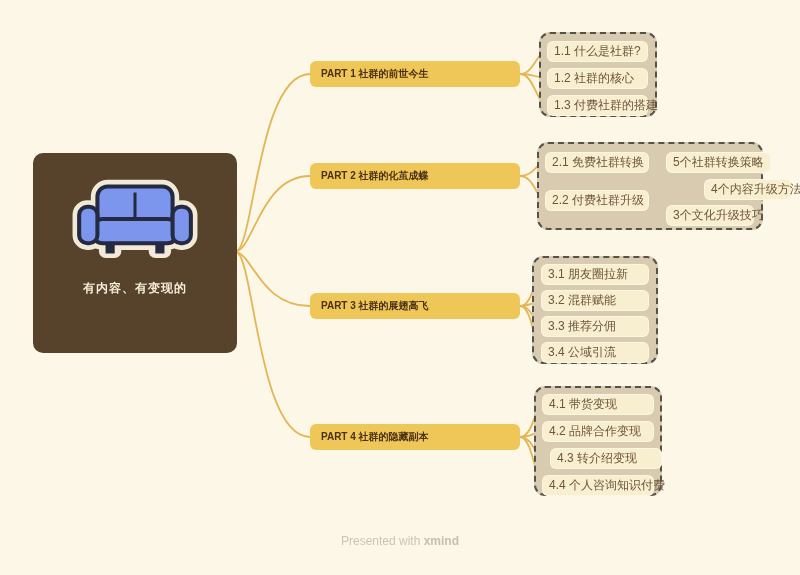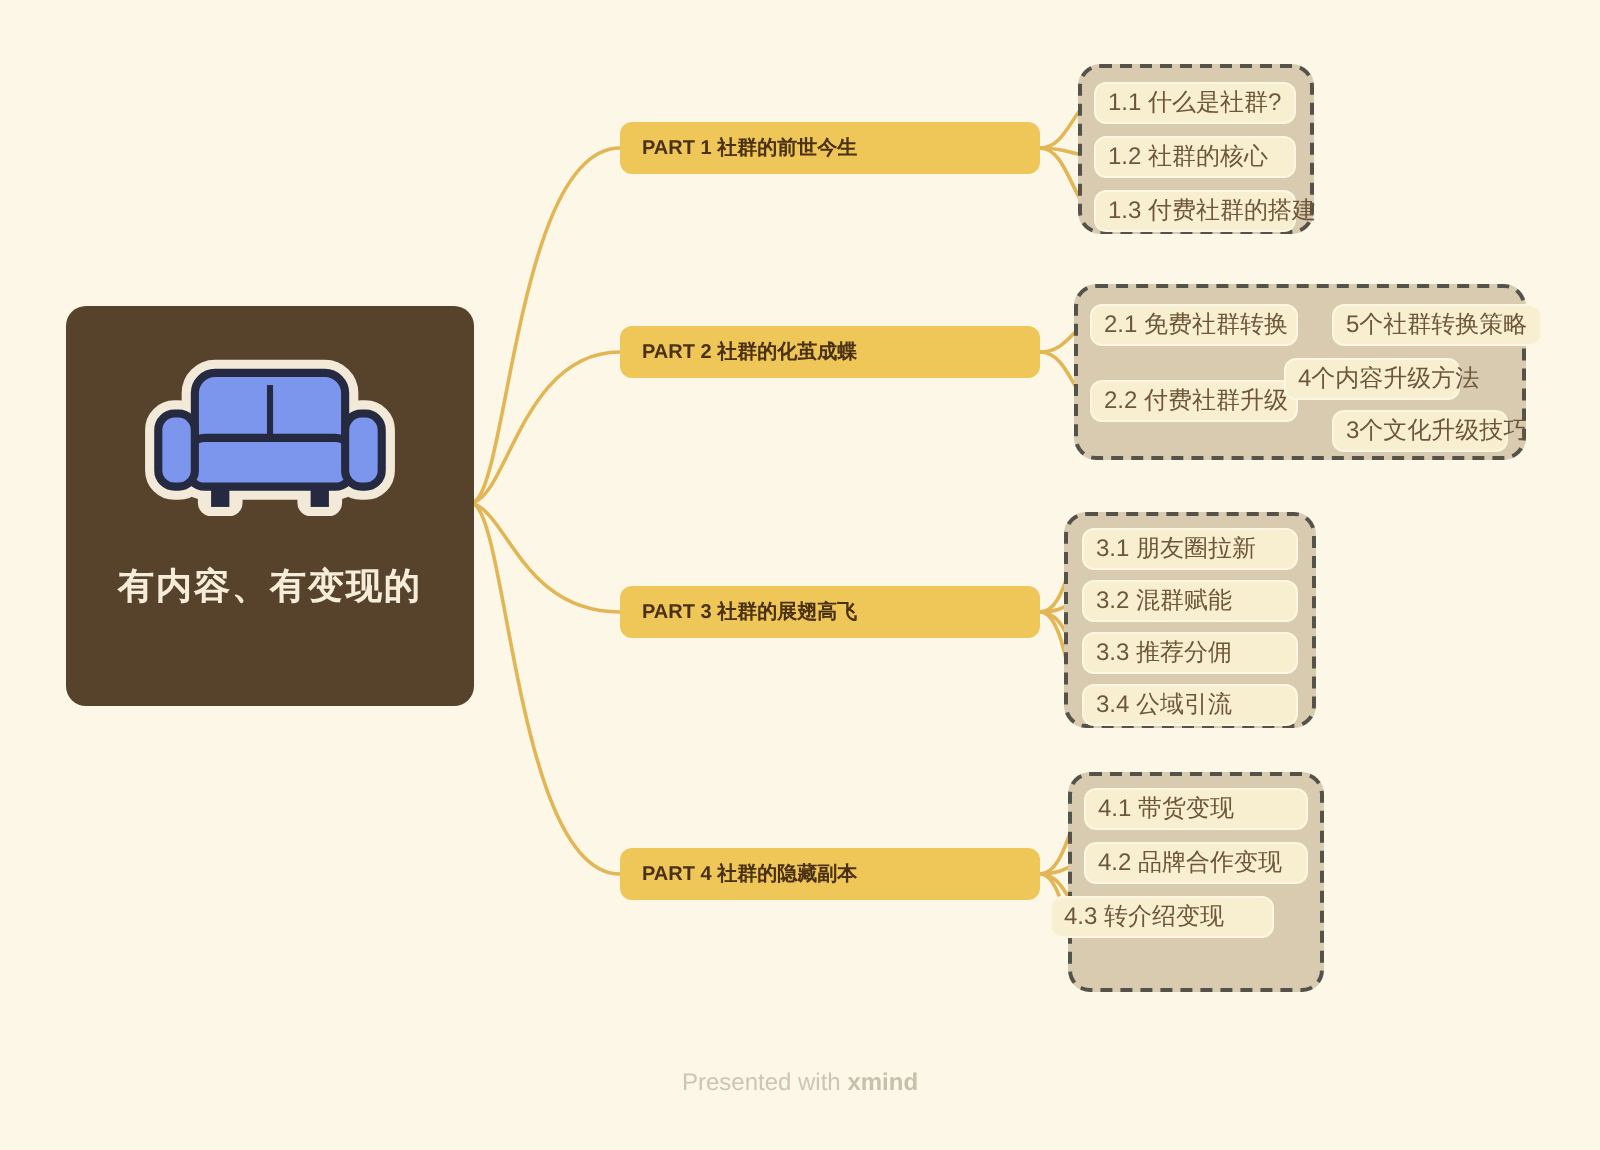--- a/index.html
+++ b/index.html
@@ -19,21 +19,21 @@
   }
   .root{
     position:absolute;left:33px;top:153px;width:204px;height:200px;
     background:#57422B;border-radius:10px;
     display:flex;flex-direction:column;align-items:center;
     box-sizing:border-box;padding-top:22px;
   }
   .sofa{width:130px;height:96px;flex:0 0 auto;}
   .root-title{
     margin-top:8px;text-align:center;
-    color:#F5ECD9;font-weight:bold;font-size:18px;line-height:1.62;
+    color:#F5ECD9;font-weight:bold;font-size:12px;line-height:1.62;
     letter-spacing:1px;
   }
   .branch{
     position:absolute;left:310px;width:210px;height:26px;
     background:#EFC658;border-radius:6px;
     display:flex;align-items:center;box-sizing:border-box;padding-left:11px;
     color:#4A3113;font-weight:bold;font-size:10px;white-space:nowrap;
   }
   .group{
     position:absolute;
@@ -122,27 +122,28 @@
   <div class="group" style="left:532px;top:256px;width:126px;height:108px"></div>
   <div class="group" style="left:534px;top:386px;width:128px;height:110px"></div>
 
   <div class="leaf" style="left:547px;top:41px;width:101px">1.1 什么是社群?</div>
   <div class="leaf" style="left:547px;top:68px;width:101px">1.2 社群的核心</div>
   <div class="leaf" style="left:547px;top:95px;width:101px">1.3 付费社群的搭建</div>
 
   <div class="leaf" style="left:545px;top:152px;width:104px">2.1 免费社群转换</div>
   <div class="leaf" style="left:666px;top:152px;width:105px">5个社群转换策略</div>
   <div class="leaf" style="left:545px;top:190px;width:104px">2.2 付费社群升级</div>
-  <div class="leaf" style="left:642px;top:179px;width:88px">4个内容升级方法</div>
+  <div class="leaf" style="left:704px;top:179px;width:88px">4个内容升级方法</div>
   <div class="leaf" style="left:666px;top:205px;width:88px">3个文化升级技巧</div>
 
   <div class="leaf" style="left:541px;top:264px;width:108px">3.1 朋友圈拉新</div>
   <div class="leaf" style="left:541px;top:290px;width:108px">3.2 混群赋能</div>
   <div class="leaf" style="left:541px;top:316px;width:108px">3.3 推荐分佣</div>
   <div class="leaf" style="left:541px;top:342px;width:108px">3.4 公域引流</div>
 
   <div class="leaf" style="left:542px;top:394px;width:112px">4.1 带货变现</div>
   <div class="leaf" style="left:542px;top:421px;width:112px">4.2 品牌合作变现</div>
-  <div class="leaf" style="left:525px;top:448px;width:112px">4.3 转介绍变现</div>
+  <div class="leaf" style="left:550px;top:448px;width:112px">4.3 转介绍变现</div>
+  <div class="leaf" style="left:542px;top:475px;width:112px">4.4 个人咨询知识付费</div>
 
   <div class="footer"><span>Presented with </span><b>xmind</b></div>
 
 </div>
 
 </body></html>

